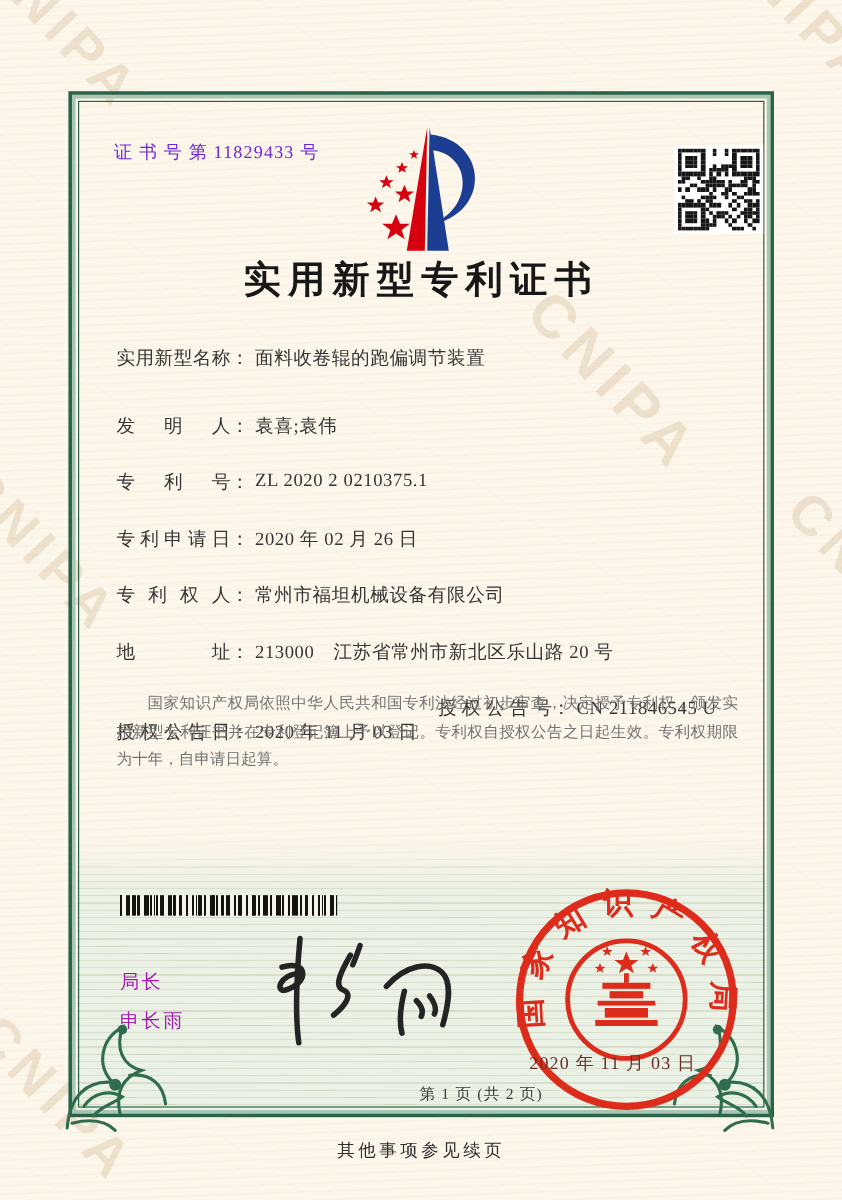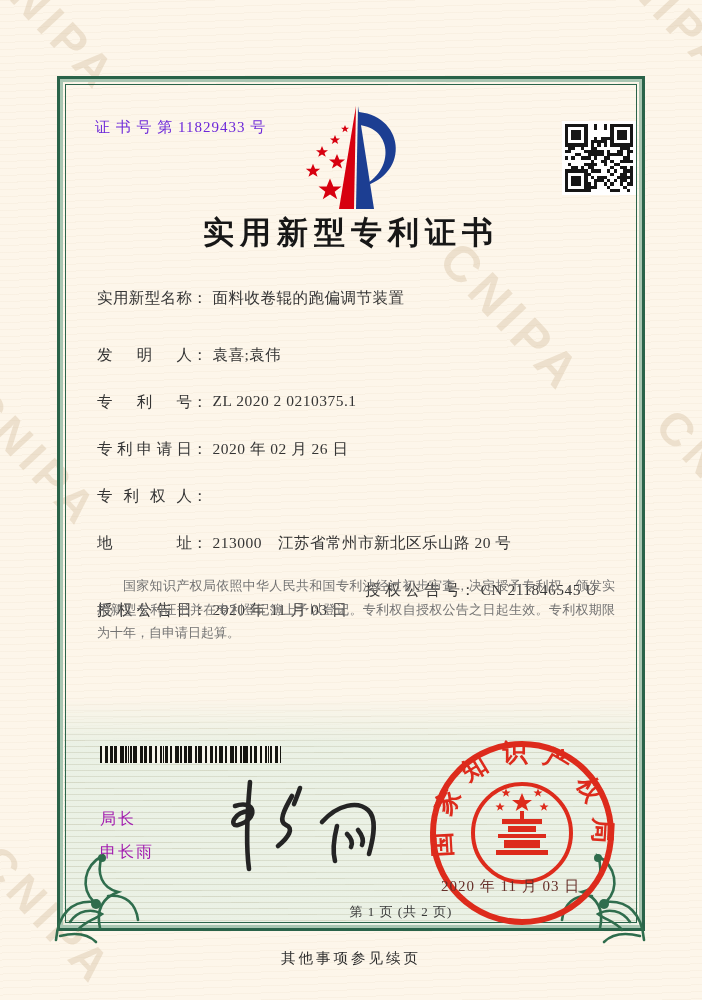--- a/index.html
+++ b/index.html
@@ -605,20 +605,21 @@
       <span class="fvalue">ZL 2020 2 0210375.1</span>
   </div>
   <div class="frow">
     <span class="flabel">专利申请日</span>
       <span class="fcolon">：</span>
       <span class="fvalue">2020 年 02 月 26 日</span>
   </div>
   <div class="frow">
     <span class="flabel">专利权人</span>
       <span class="fcolon">：</span>
+      <span class="fvalue">常州市福坦机械设备有限公司</span>
   </div>
   <div class="frow">
     <span class="flabel">地址</span>
       <span class="fcolon">：</span>
       <span class="fvalue">213000　江苏省常州市新北区乐山路 20 号</span>
   </div>
   <div class="frow">
     <span class="fgroup g1">
       <span class="flabel">授权公告日</span>
         <span class="fcolon">：</span>

